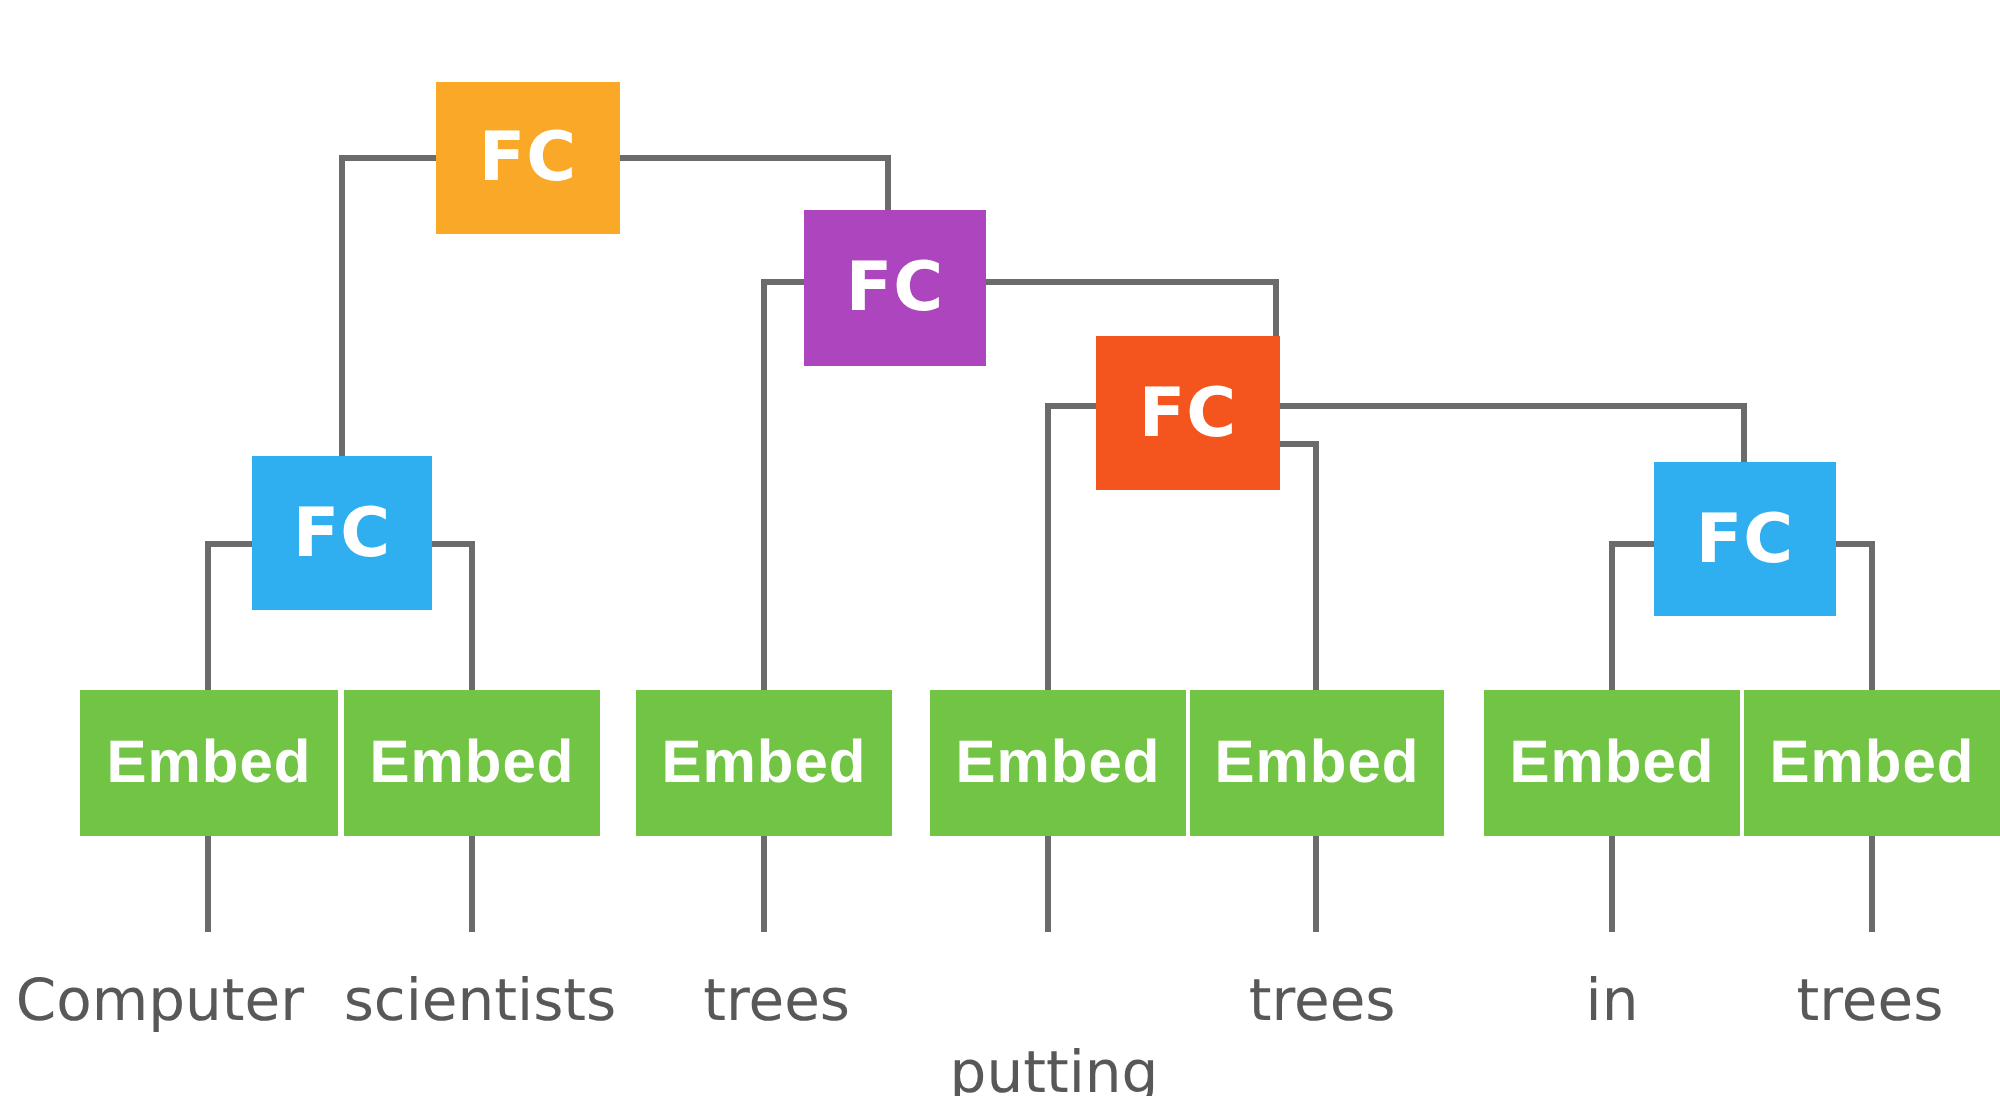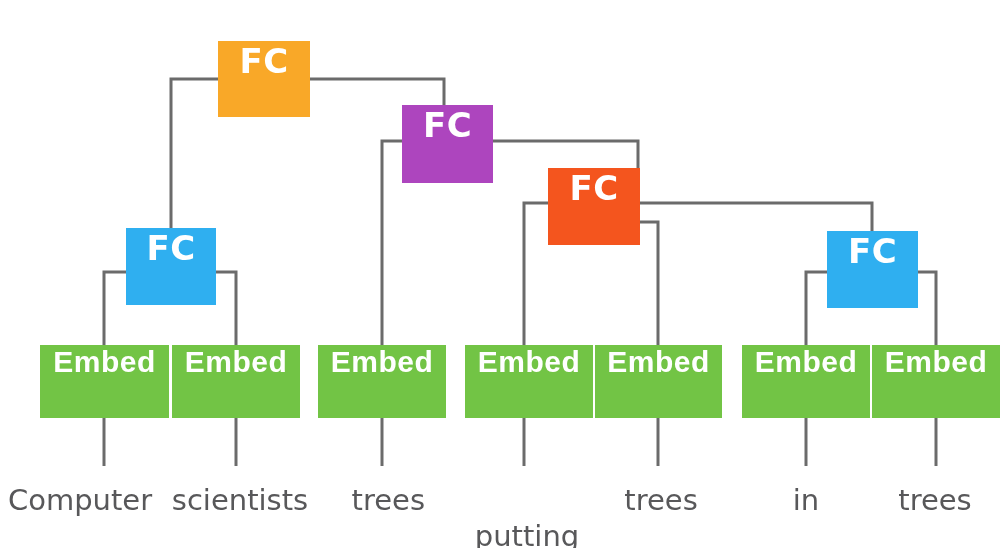--- a/index.html
+++ b/index.html
@@ -20,21 +20,21 @@
   #wires {
     position: absolute;
     left: 0;
     top: 0;
     width: 1000px;
     height: 548px;
   }
   .node {
     position: absolute;
     display: flex;
-    align-items: flex-start;
+    align-items: center;
     justify-content: center;
     color: #ffffff;
     font-weight: bold;
     letter-spacing: 0.5px;
     z-index: 5;
     box-sizing: border-box;
     user-select: none;
   }
   .node.fc {
     font-size: 34px;

